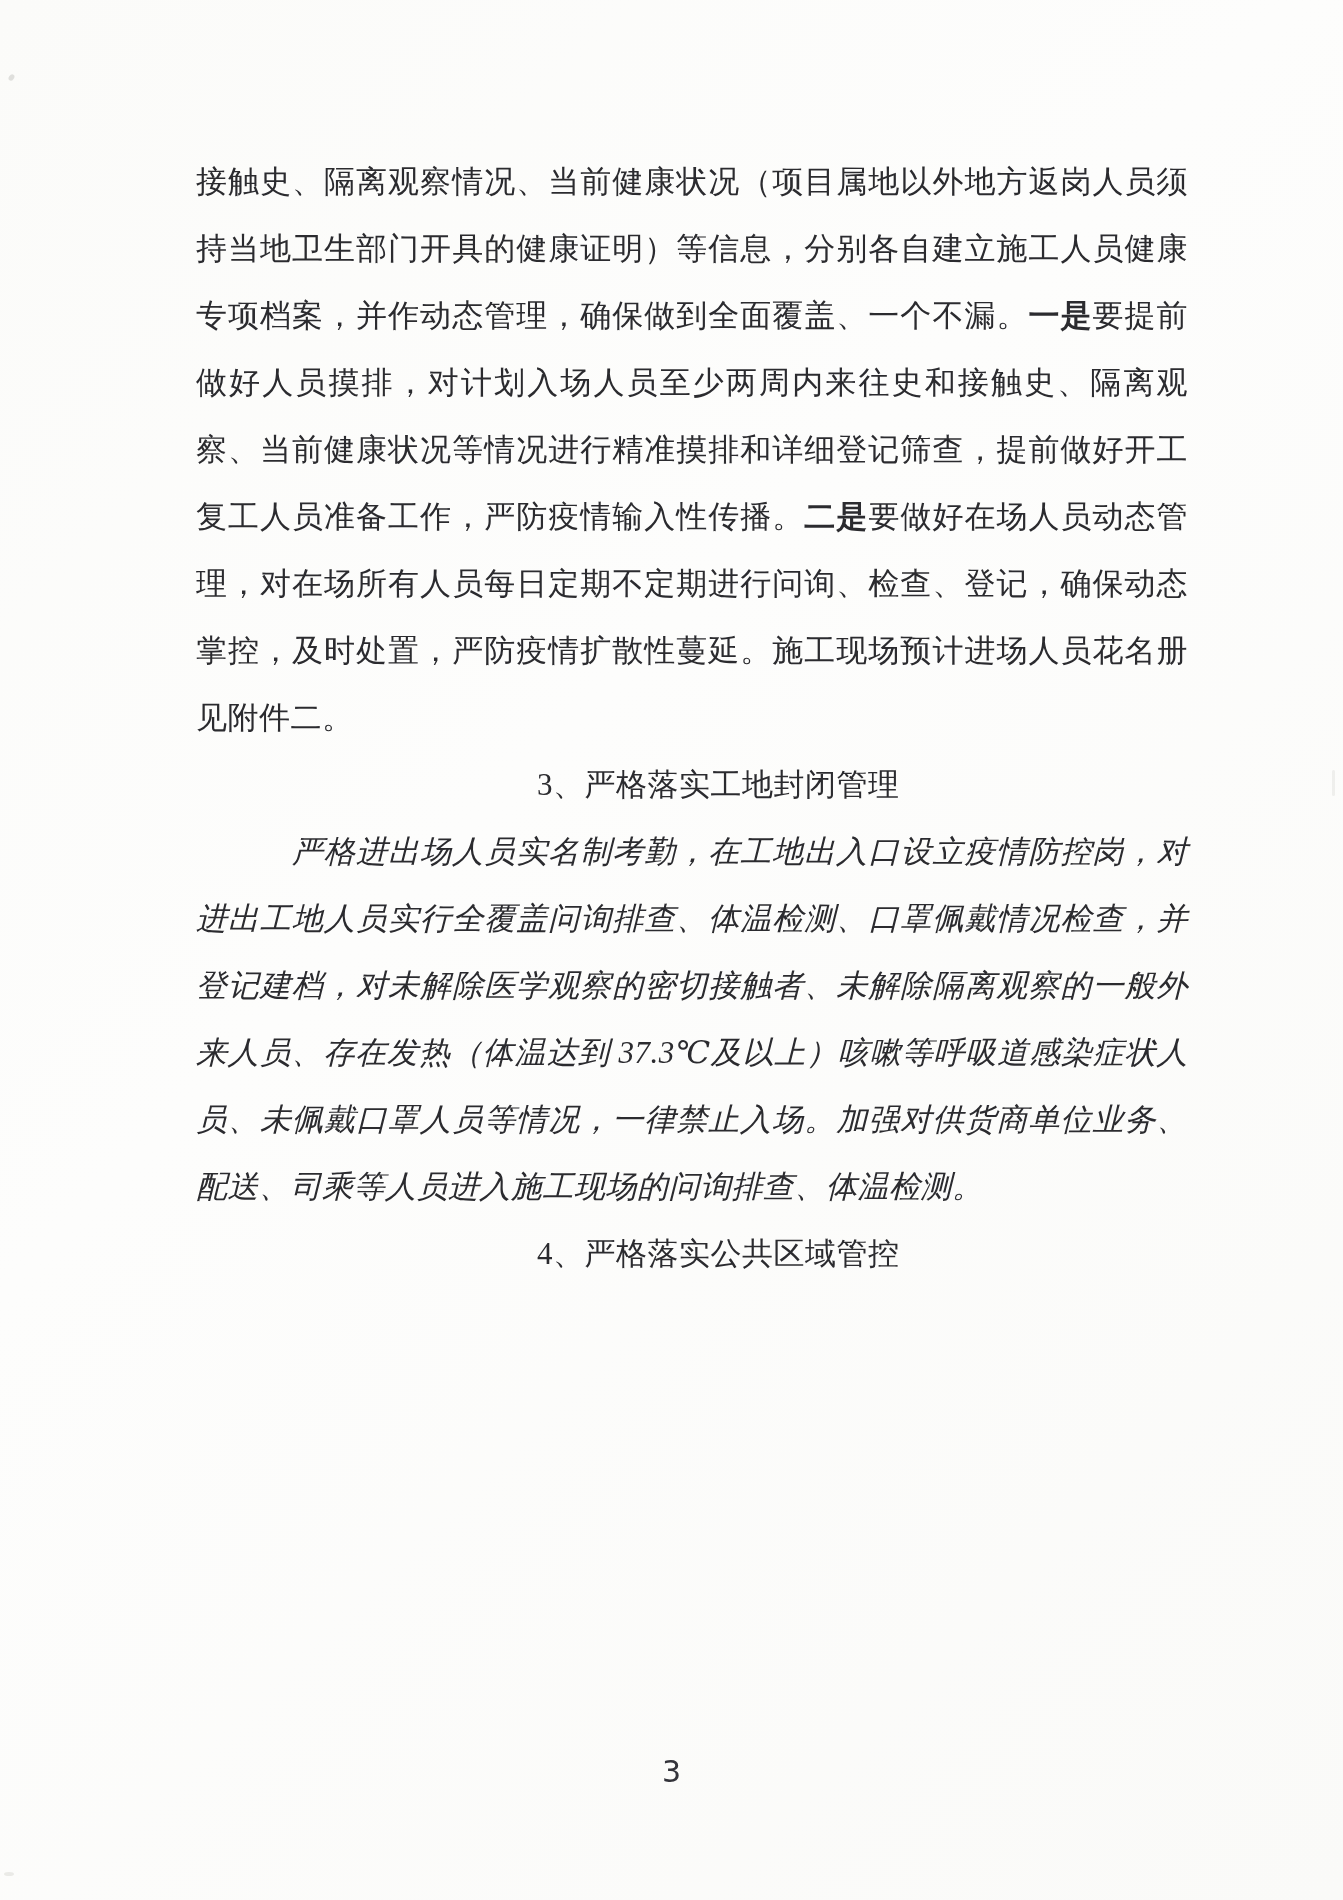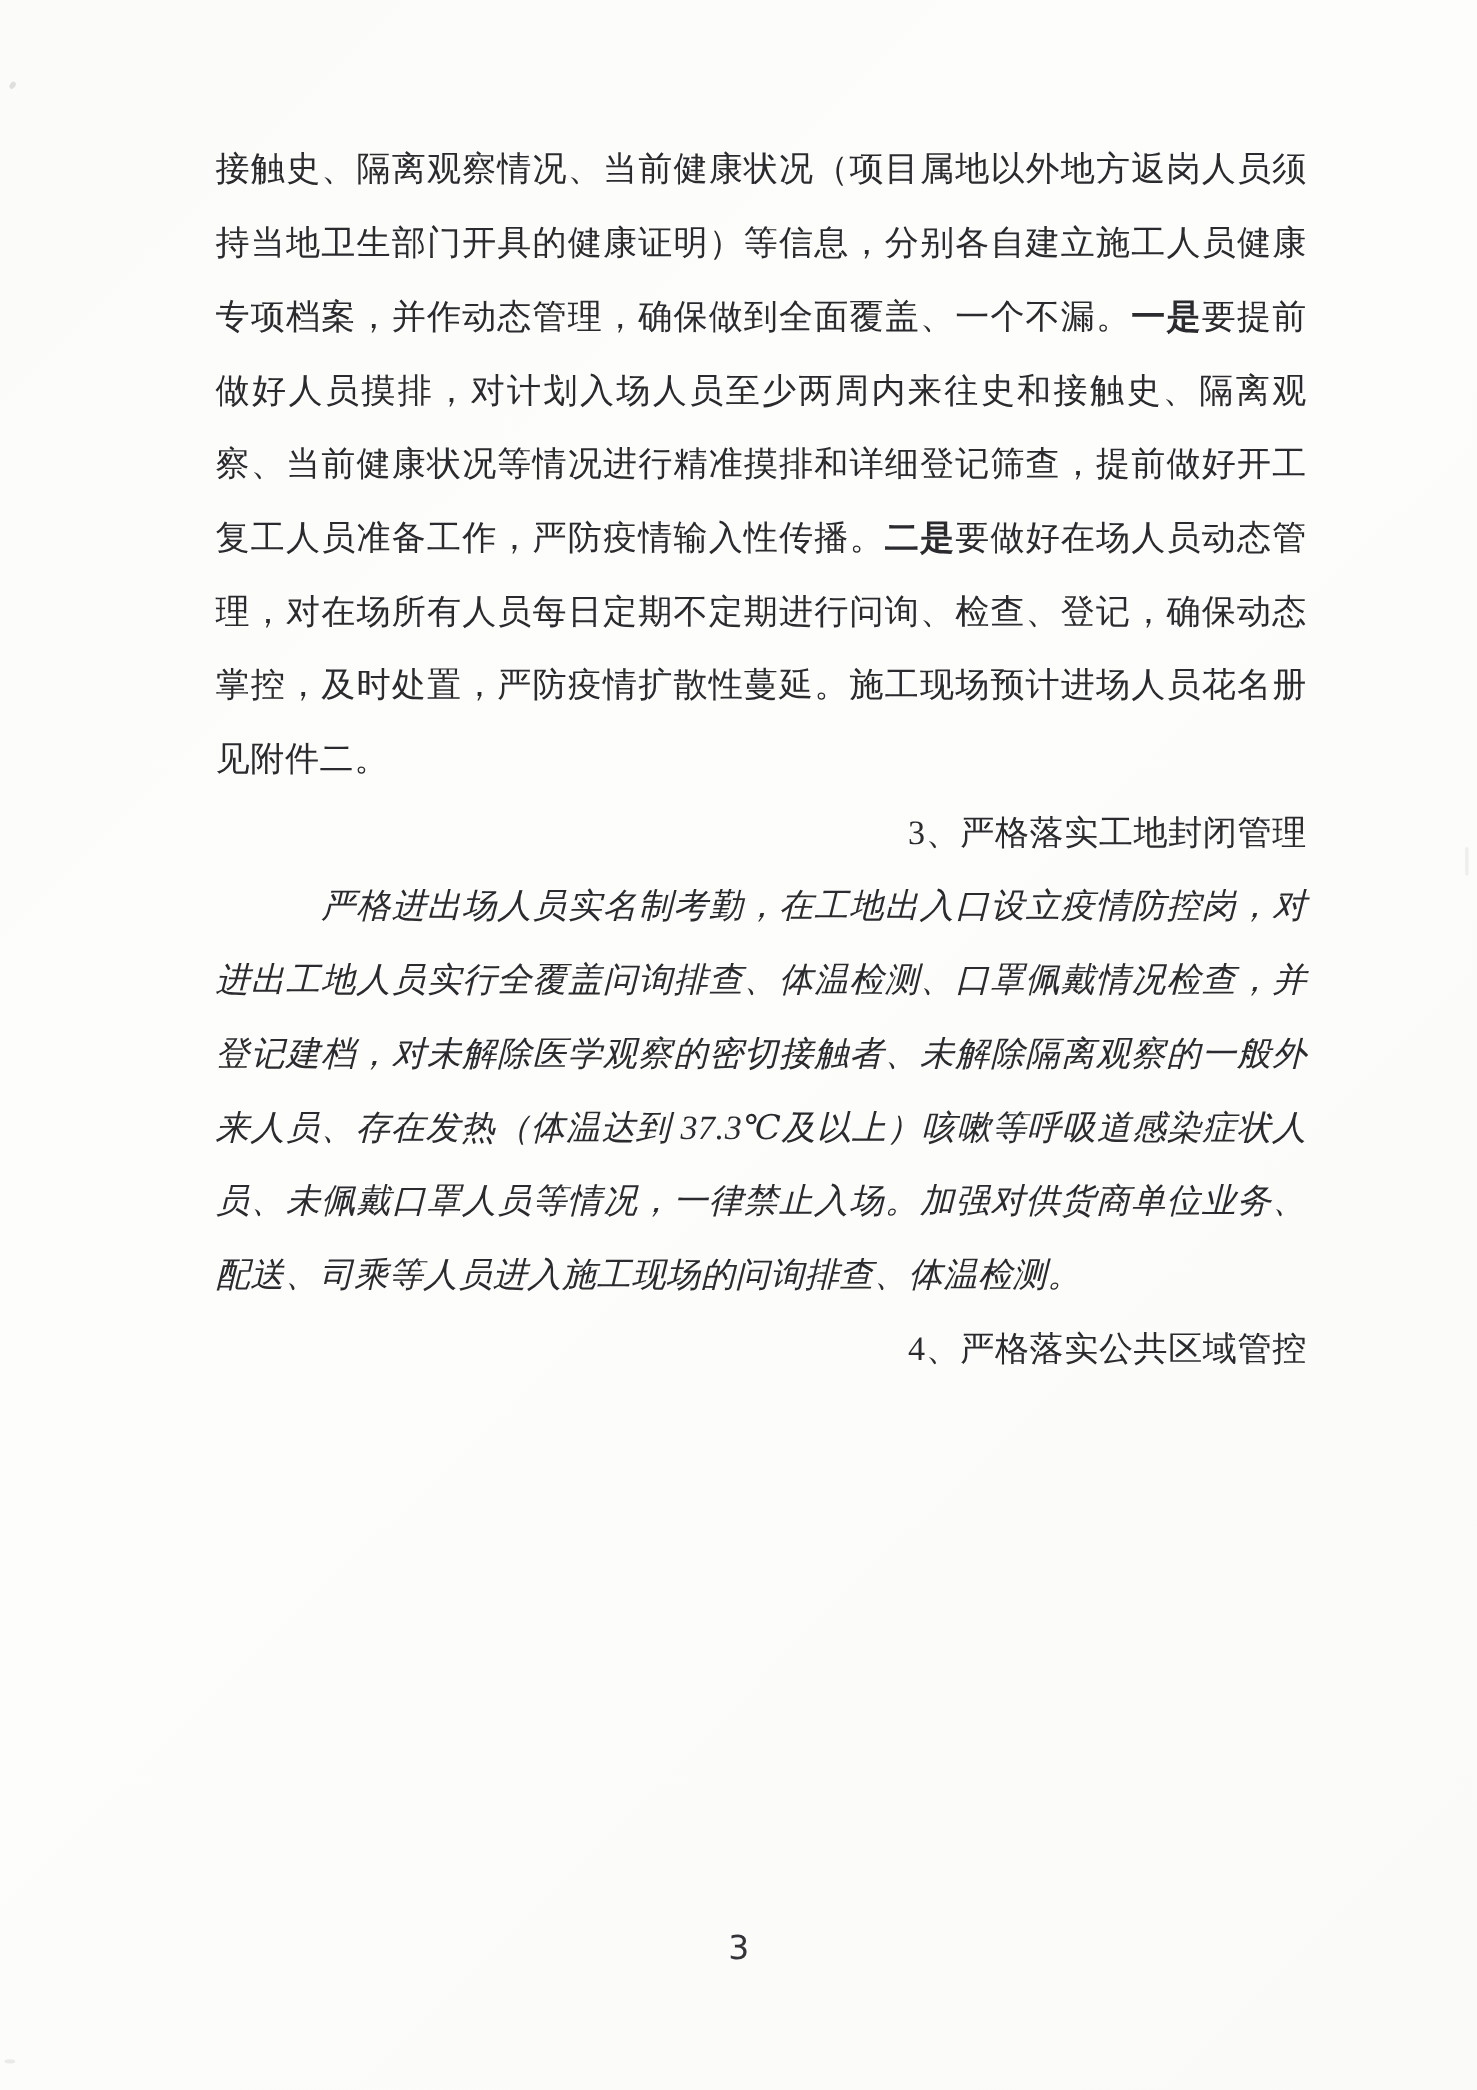--- a/index.html
+++ b/index.html
@@ -12,34 +12,34 @@
     width: 1343px;
     height: 1900px;
     background: linear-gradient(135deg, #fbfbf9 0%, #fdfdfc 40%, #fafaf8 100%);
     overflow: hidden;
     font-family: "Liberation Serif", "DejaVu Serif", serif;
     color: #2b2b2f;
   }
   .text-block {
     position: absolute;
     left: 196px;
-    top: 120px;
+    top: 148px;
     width: 992px;
   }
   .text-block p {
     margin: 0;
     font-size: 31px;
     line-height: 67px;
     text-align: justify;
     text-justify: inter-character;
     letter-spacing: 0.5px;
     font-weight: 400;
   }
   .text-block p.heading {
-    text-align: right;
+    text-align: center;
   }
   .text-block span.bold {
     font-weight: 700;
   }
   .page-number {
     position: absolute;
     top: 1752px;
     left: 0;
     width: 100%;
     text-align: center;

